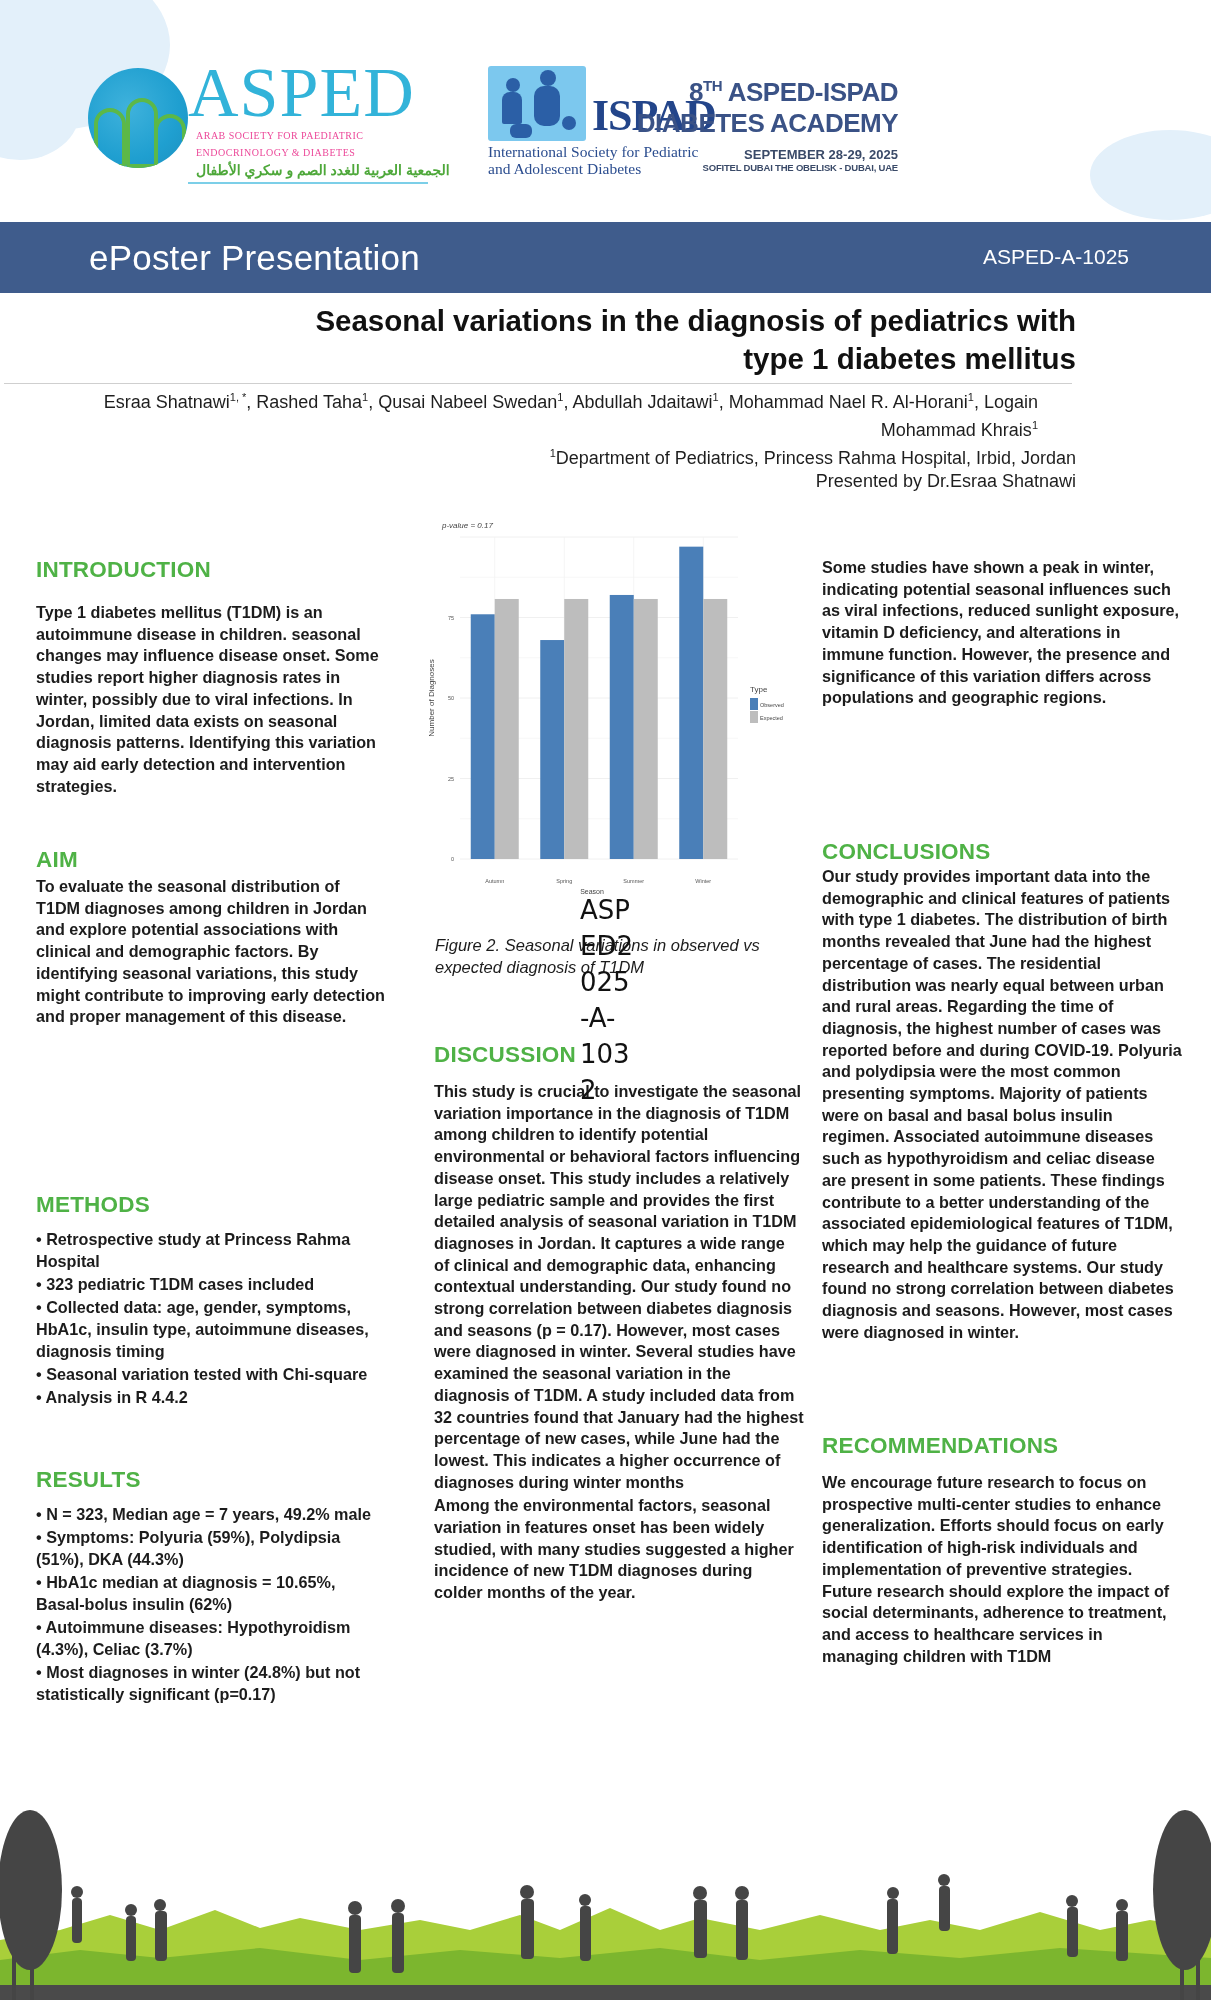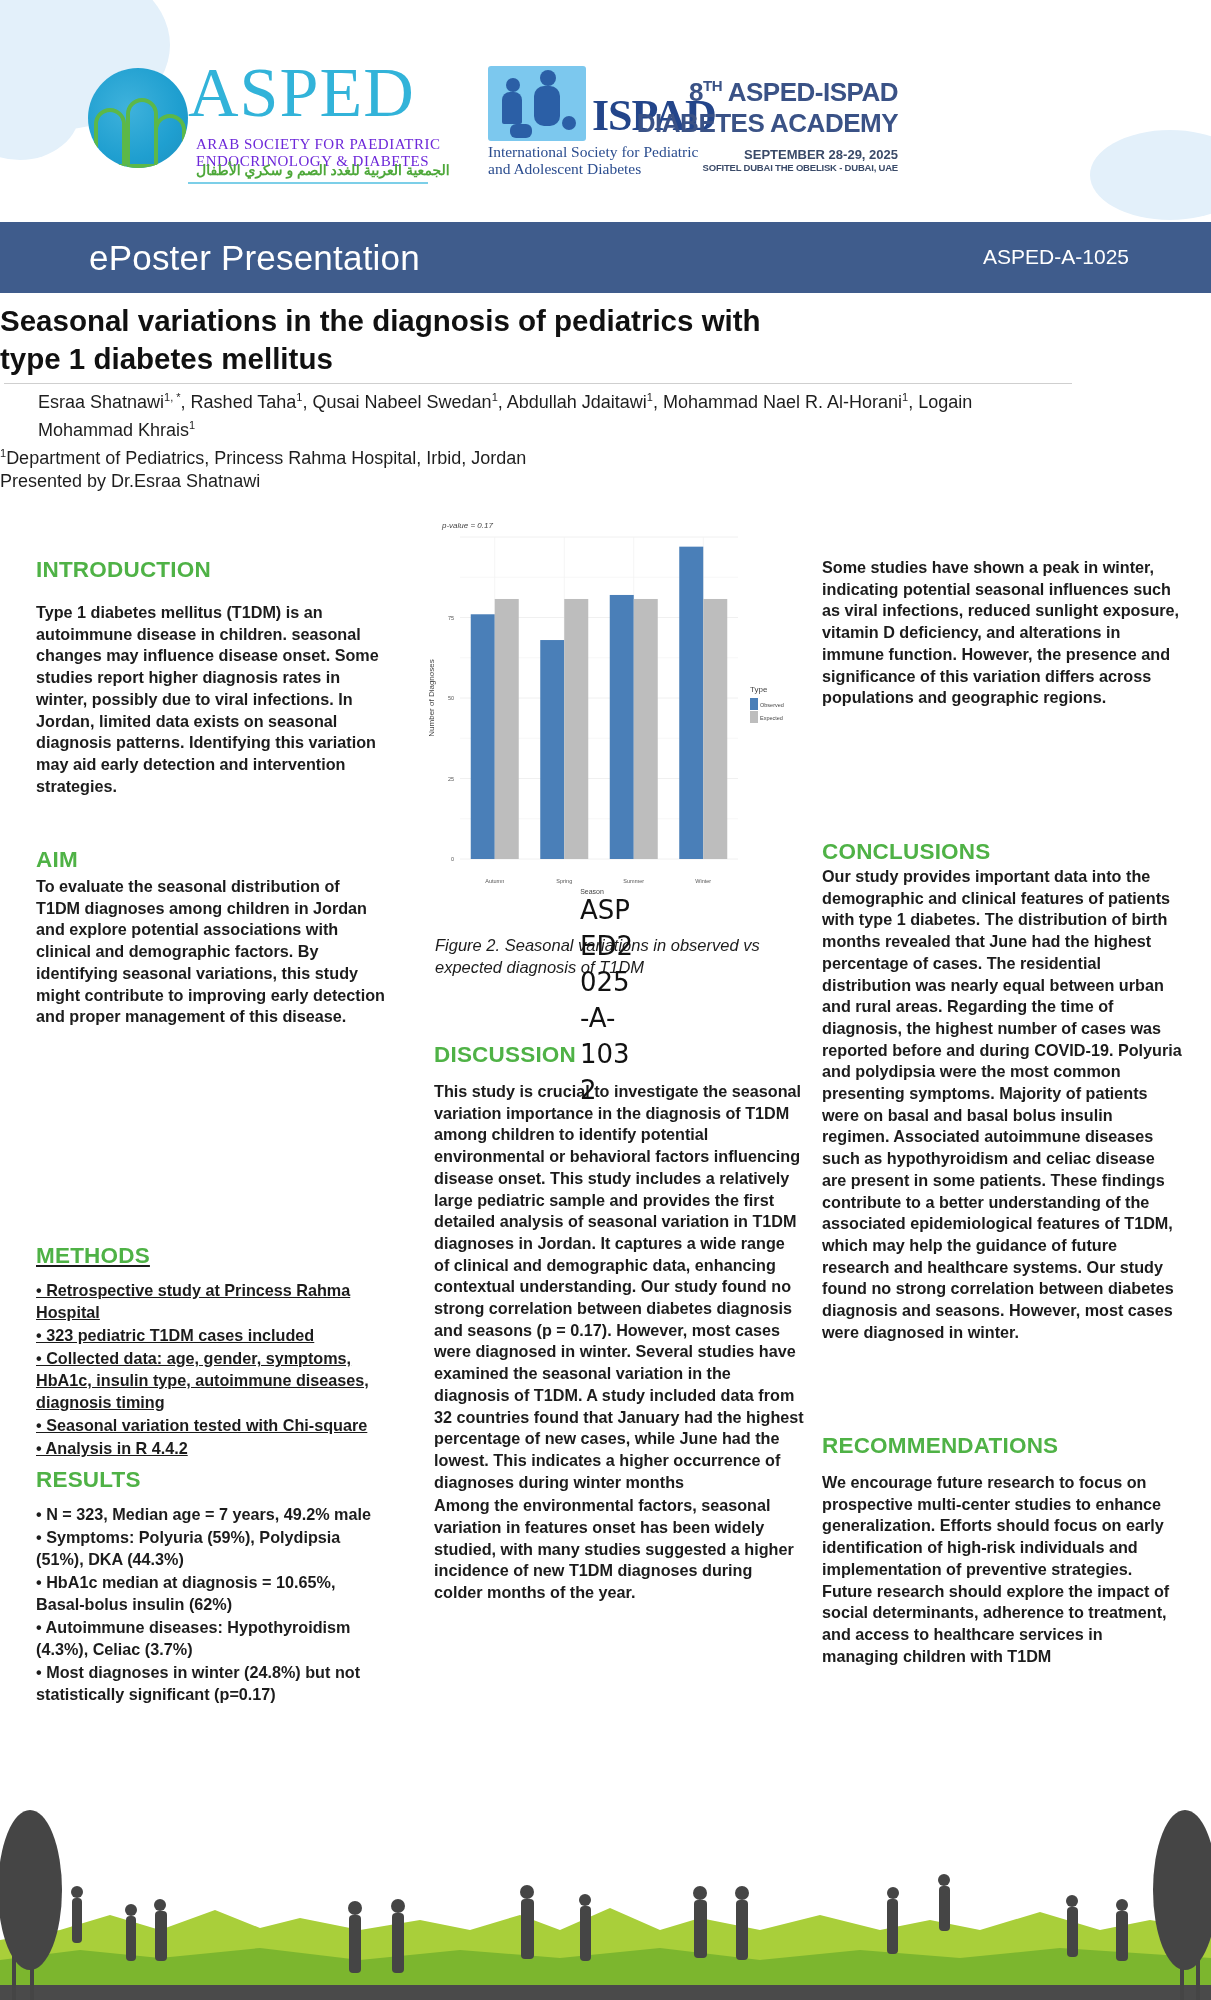--- a/index.html
+++ b/index.html
@@ -9,21 +9,21 @@
   
   .cloud { position: absolute; border-radius: 50%; background: #e3f0fa; }
 
   
   .hdr { position: absolute; top: 0; left: 0; width: 986px; height: 220px; }
   .asped-logo { position: absolute; left: 88px; top: 62px; width: 340px; height: 120px; }
   .asped-globe { position: absolute; left: 0; top: 6px; width: 100px; height: 100px; border-radius: 50%;
     background: radial-gradient(circle at 40% 40%, #3fb2dc 0%, #1f9fd0 60%, #1c8fbe 100%); overflow: hidden; }
   .asped-globe .kid { position: absolute; bottom: 0; width: 32px; height: 60px; border: 4px solid #5cb848; border-radius: 16px 16px 4px 4px; }
   .asped-word { position: absolute; left: 100px; top: -4px; font-family: "Liberation Serif", serif; font-size: 70px; color: #32b3d9; letter-spacing: 1px; line-height: 1; }
-  .asped-sub { position: absolute; left: 108px; font-family: "Liberation Serif", serif; font-size: 15px; color: #6d28d9; letter-spacing: 0.5px; white-space: nowrap; margin-top: 6px; }
+  .asped-sub { position: absolute; left: 108px; font-family: "Liberation Serif", serif; font-size: 10px; color: #ec4899; letter-spacing: 0.5px; white-space: nowrap; }
   .asped-sub1 { top: 68px; }
   .asped-sub2 { top: 85px; }
   .asped-ar { position: absolute; left: 108px; top: 100px; font-size: 14px; color: #4ea83a; font-weight: bold; white-space: nowrap; direction: rtl; }
   .asped-rule { position: absolute; left: 100px; top: 120px; width: 240px; height: 2px; background: #7ccfe8; }
 
   .ispad-logo { position: absolute; left: 488px; top: 60px; width: 260px; height: 120px; }
   .ispad-box { position: absolute; left: 0; top: 6px; width: 98px; height: 75px; background: #7cc8ee; border-radius: 3px; overflow: hidden; }
   .ispad-box .fig { position: absolute; background: #2b5fa6; border-radius: 50%; }
   .ispad-word { position: absolute; left: 104px; top: 34px; font-family: "Liberation Serif", serif; font-weight: bold; font-size: 44px; color: #23458a; letter-spacing: -1px; line-height: 1; }
   .ispad-sub { position: absolute; left: 0; font-family: "Liberation Serif", serif; font-size: 15.5px; color: #2b4d8f; white-space: nowrap; }
@@ -35,21 +35,21 @@
   .event-title sup { font-size: 15px; vertical-align: 10px; }
   .event-date { font-weight: bold; font-size: 13px; margin-top: 8px; color: #3a4a68; }
   .event-venue { font-size: 9.5px; color: #3a4a68; font-weight: bold; letter-spacing: -0.2px; }
 
   
   .banner { position: absolute; left: 0; top: 222px; width: 1211px; height: 71px; background: #3f5c8c; }
   .banner-title { position: absolute; left: 89px; top: 16px; color: #ffffff; font-size: 35px; letter-spacing: 0.2px; }
   .banner-code { position: absolute; right: 82px; top: 23px; color: #ffffff; font-size: 21px; }
 
   
-  .title-block { position: absolute; left: 0; top: 300px; width: 1076px; text-align: left; }
+  .title-block { position: absolute; left: 0; top: 300px; width: 1076px; text-align: right; }
   .main-title { font-weight: bold; font-size: 29.5px; line-height: 38px; color: #111; margin-top: 2px; }
   .title-rule { margin: 5px auto 0; width: 1068px; height: 1px; background: #cfcfcf; }
   .authors { font-size: 18px; line-height: 23px; color: #1e1e1e; margin: 2px auto 0; width: 1000px; }
   .authors sup { font-size: 11px; }
   .affil { font-size: 18px; line-height: 23px; color: #1e1e1e; }
   .affil sup { font-size: 11px; }
   .presenter { font-size: 18px; line-height: 23px; color: #1e1e1e; }
 
   
   .col { position: absolute; }
@@ -135,21 +135,21 @@
 <div class="col col-left" style="top:556px;">
   <div class="sec-h">INTRODUCTION</div>
   <div class="body-t" style="margin-top:18px;">Type 1 diabetes mellitus (T1DM) is an autoimmune disease in children. seasonal changes may influence disease onset. Some studies report higher diagnosis rates in winter, possibly due to viral infections. In Jordan, limited data exists on seasonal diagnosis patterns. Identifying this variation may aid early detection and intervention strategies.</div>
 </div>
 
 <div class="col col-left" style="top:846px;">
   <div class="sec-h">AIM</div>
   <div class="body-t" style="margin-top:2px;">To evaluate the seasonal distribution of T1DM diagnoses among children in Jordan and explore potential associations with clinical and demographic factors. By identifying seasonal variations, this study might contribute to improving early detection and proper management of this disease.</div>
 </div>
 
-<div class="col col-left" style="top:1242px;text-decoration:underline;">
+<div class="col col-left" style="top:1191px;">
   <div class="sec-h">METHODS</div>
   <div class="bullets" style="margin-top:10px;">
     <div>• Retrospective study at Princess Rahma Hospital</div>
     <div>• 323 pediatric T1DM cases included</div>
     <div>• Collected data: age, gender, symptoms, HbA1c, insulin type, autoimmune diseases, diagnosis timing</div>
     <div>• Seasonal variation tested with Chi-square</div>
     <div>• Analysis in R 4.4.2</div>
   </div>
 </div>
 

